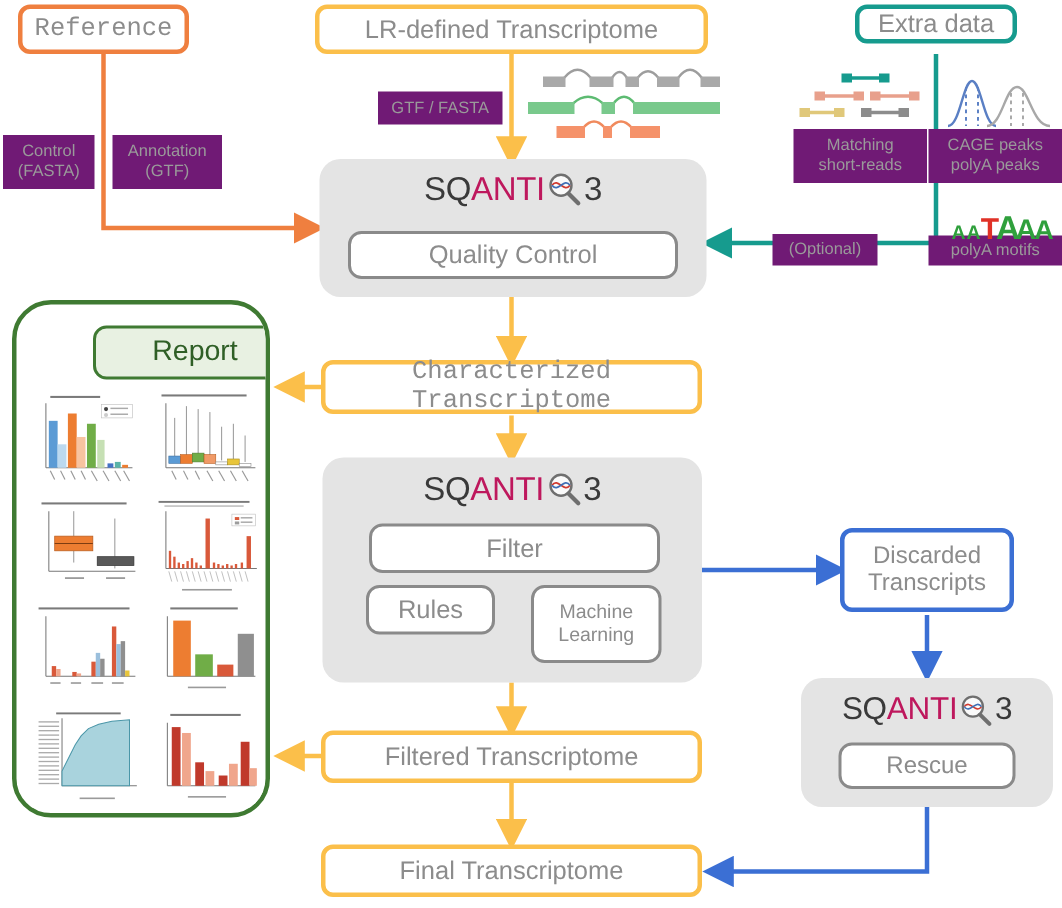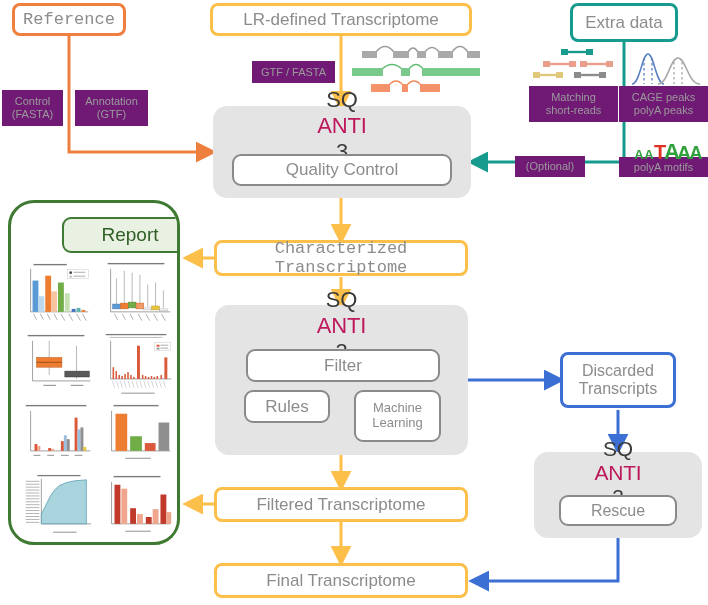--- a/index.html
+++ b/index.html
@@ -69,21 +69,20 @@
 
   
   .logo {
     position: absolute;
     display: flex;
     align-items: center;
     justify-content: center;
     white-space: nowrap;
     font-family: "Liberation Sans", sans-serif;
     letter-spacing: -0.2px;
-    flex-direction: column;
   }
   .logo .sq { color: #3a3a3a; }
   .logo .anti { color: #be185d; }
   .logo .three { color: #3a3a3a; }
   .logo svg { display: block; }
 
   
   #report-panel {
     position: absolute;
     left: 8px; top: 200px;
@@ -166,21 +165,21 @@
   </svg>
 
   <div class="node orange" style="left:12px; top:3px; width:114px; height:33px; font-size:17px;font-family:Liberation Mono, monospace;">
     <span>Reference</span>
   </div>
 
   <div class="node yellow" style="left:210px; top:3px; width:262px; height:33px; font-size:17px;">
     <span>LR-defined Transcriptome</span>
   </div>
 
-  <div class="node teal" style="left:570px; top:3px; width:108px; height:39px; font-size:17px;">
+  <div class="node teal" style="left:570px; top:3px; width:108px; height:26px; font-size:17px;">
     <span>Extra data</span>
   </div>
 
   <div class="tag" style="left:2px; top:90px; width:61px; height:36px; flex-direction:column;">
     <span>Control</span>
     <span>(FASTA)</span>
   </div>
 
   <div class="tag" style="left:75px; top:90px; width:73px; height:36px; flex-direction:column;">
     <span>Annotation</span>

